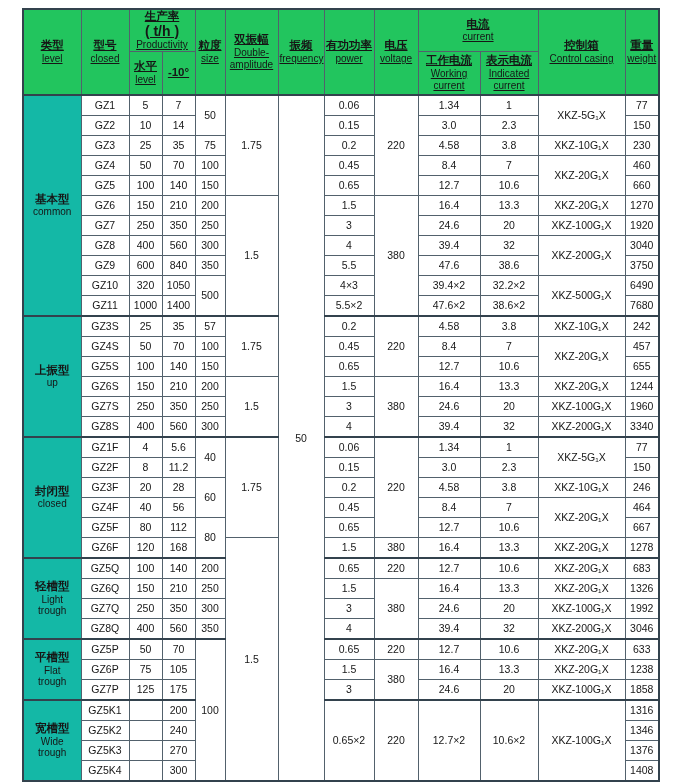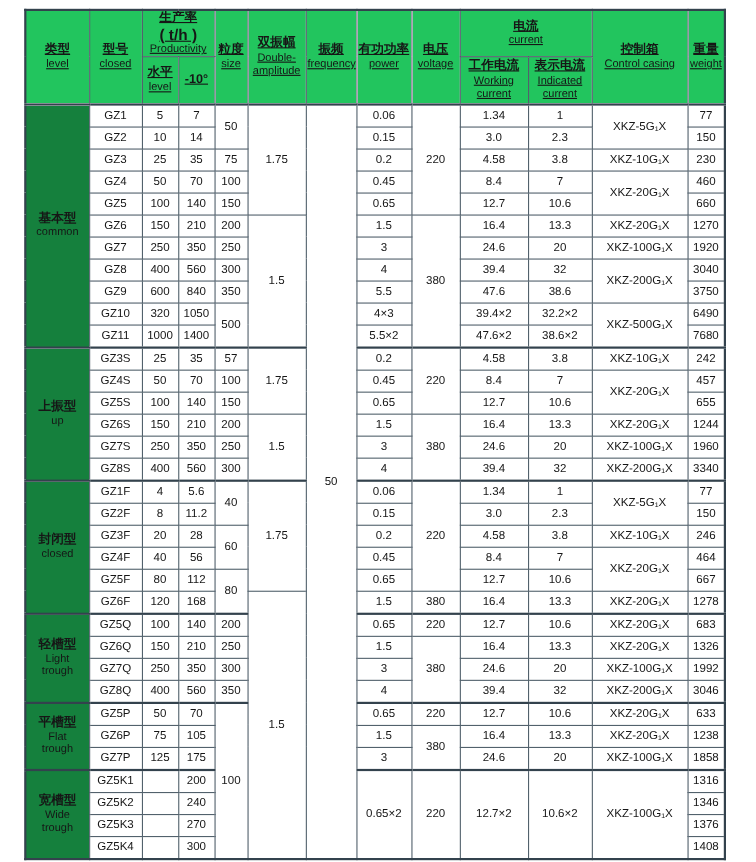--- a/index.html
+++ b/index.html
@@ -7,21 +7,21 @@
        font-family:"Liberation Sans","DejaVu Sans",sans-serif;color:#161616;}
   .wrap{padding:8px 0 0 22px;}
   table{border-collapse:collapse;table-layout:fixed;width:636px;
         border:2px solid #33424d;font-size:11px;}
   th,td{border:1px solid #52616c;text-align:center;vertical-align:middle;
         padding:0 1px;overflow:hidden;}
   thead th{background:#22c55e;text-decoration:underline;}
   thead tr.h1 th{height:34px;}
   thead tr.h2 th{height:42px;}
   tbody td{height:19px;background:#ffffff;}
-  td.type-cell{background:#15803d;}
+  td.type-cell{background:#14b8a6;}
   .zh{font-weight:bold;font-size:11.5px;line-height:1.2;}
   .en{font-weight:normal;font-size:10px;line-height:1.15;}
   .unit{font-weight:bold;font-size:14px;line-height:1.1;}
   tr.sec td{border-top:2px solid #33424d;}
   tbody td{font-size:10.5px;}
 </style>
 </head>
 <body>
 
 <div class="wrap">

